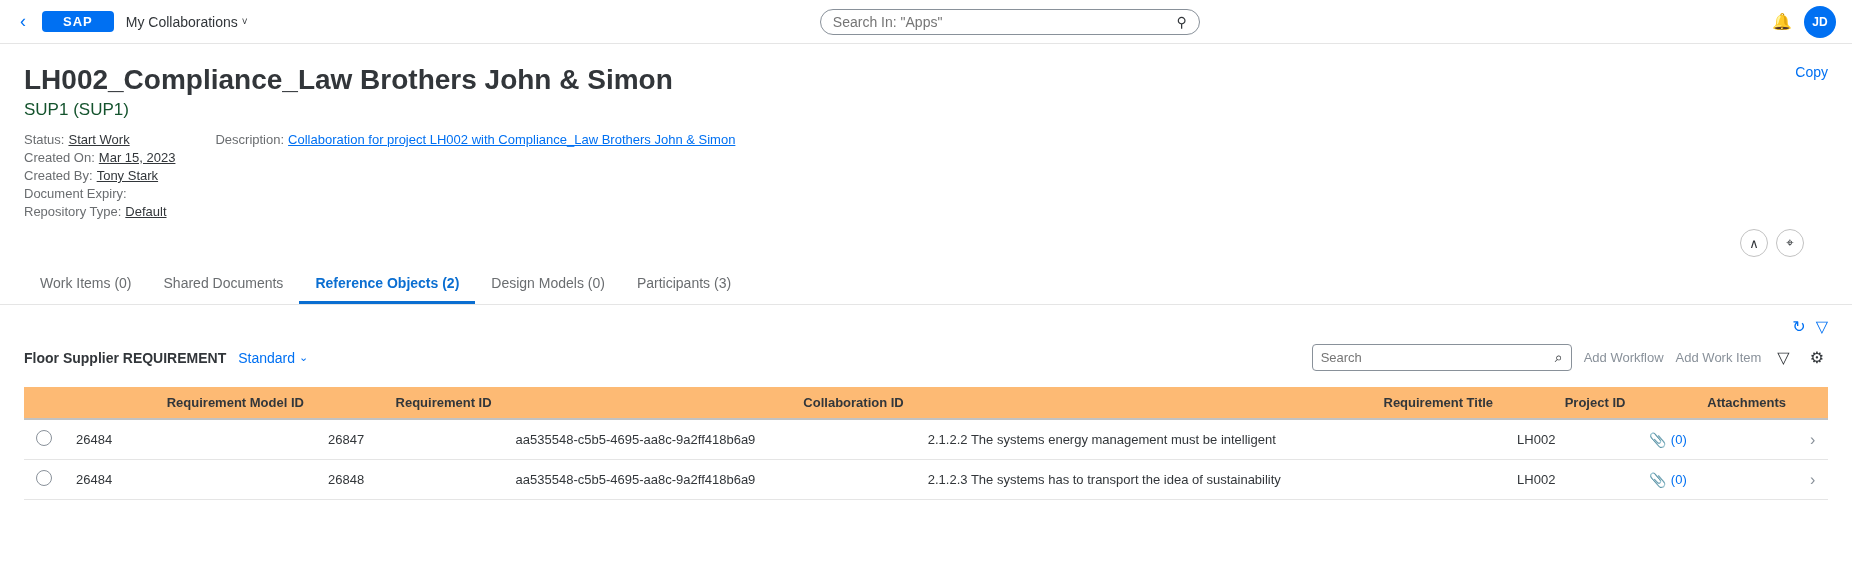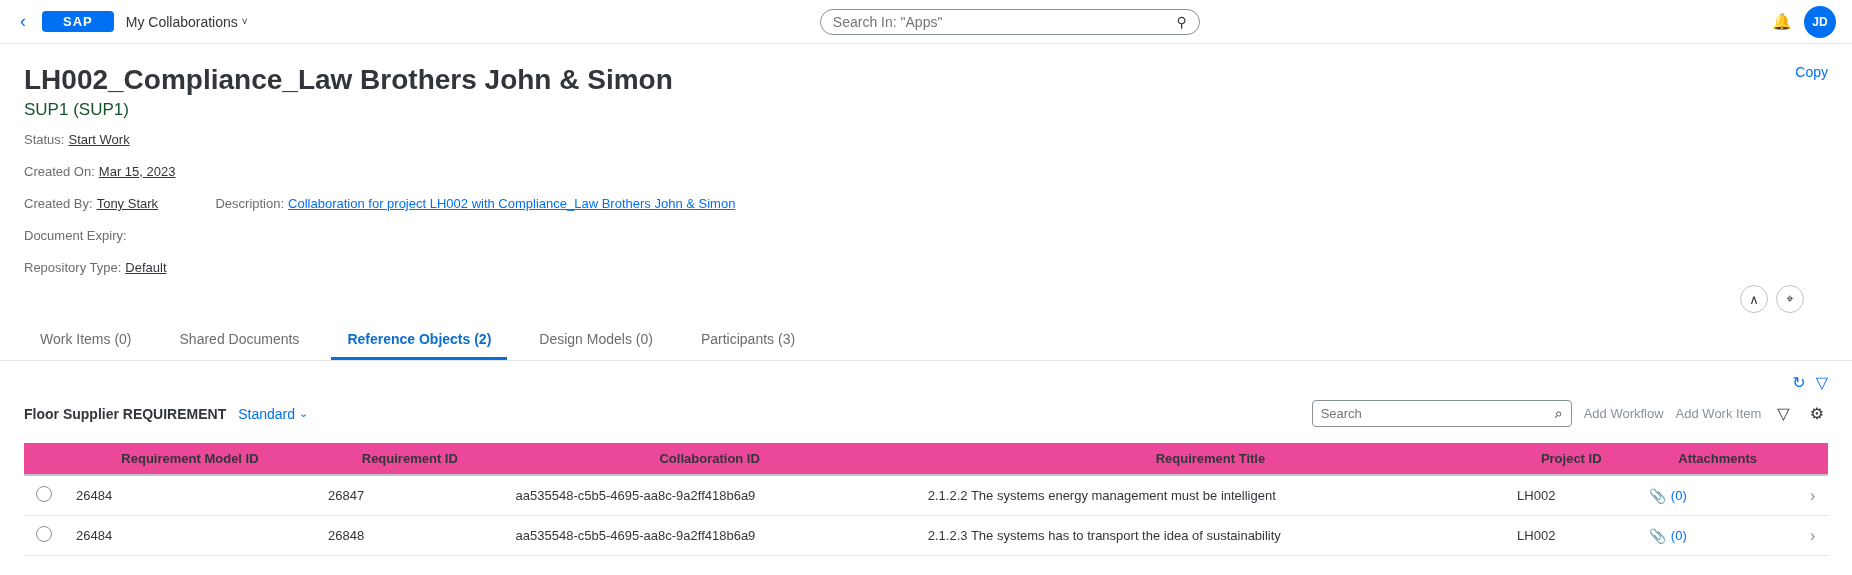--- a/index.html
+++ b/index.html
@@ -104,21 +104,21 @@
       cursor: pointer;
       background: none;
       border: none;
     }
     .meta-section {
       display: flex;
       gap: 40px;
       font-size: 13px;
       margin-bottom: 10px;
     }
-    .meta-col { display: flex; flex-direction: column; gap: 17px; justify-content: center; }
+    .meta-col { display: flex; flex-direction: column; gap: 3px; }
     .meta-row { display: flex; gap: 4px; }
     .meta-label { color: #6a6d70; }
     .meta-value { color: #32363a; text-decoration: underline; }
     .meta-value.link { color: #0070f2; }
 
     
     .header-actions {
       display: flex;
       justify-content: flex-end;
       gap: 8px;
@@ -134,21 +134,21 @@
       display: flex; align-items: center; justify-content: center;
       font-size: 13px;
       color: #32363a;
     }
 
     
     .tabs {
       display: flex;
       border-bottom: 1px solid #e5e5e5;
       padding: 0 24px;
-      gap: 16px;
+      gap: 0;
     }
     .tab {
       padding: 10px 16px;
       font-size: 14px;
       color: #6a6d70;
       cursor: pointer;
       border-bottom: 3px solid transparent;
       white-space: nowrap;
     }
     .tab.active {
@@ -241,26 +241,26 @@
       color: #0070f2;
     }
 
     
     .data-table {
       width: 100%;
       border-collapse: collapse;
       font-size: 13px;
     }
     .data-table th {
-      text-align: center;
+      text-align: right;
       font-weight: 600;
       color: #32363a;
       padding: 8px 12px;
       border-bottom: 2px solid #c2c2c2;
-      background: #ec4899;
+      background: #fdba74;
     }
     .data-table td {
       padding: 10px 12px;
       border-bottom: 1px solid #e5e5e5;
       color: #32363a;
       vertical-align: middle;
     }
     .row-radio {
       width: 16px; height: 16px;
       border: 1px solid #89919a;

